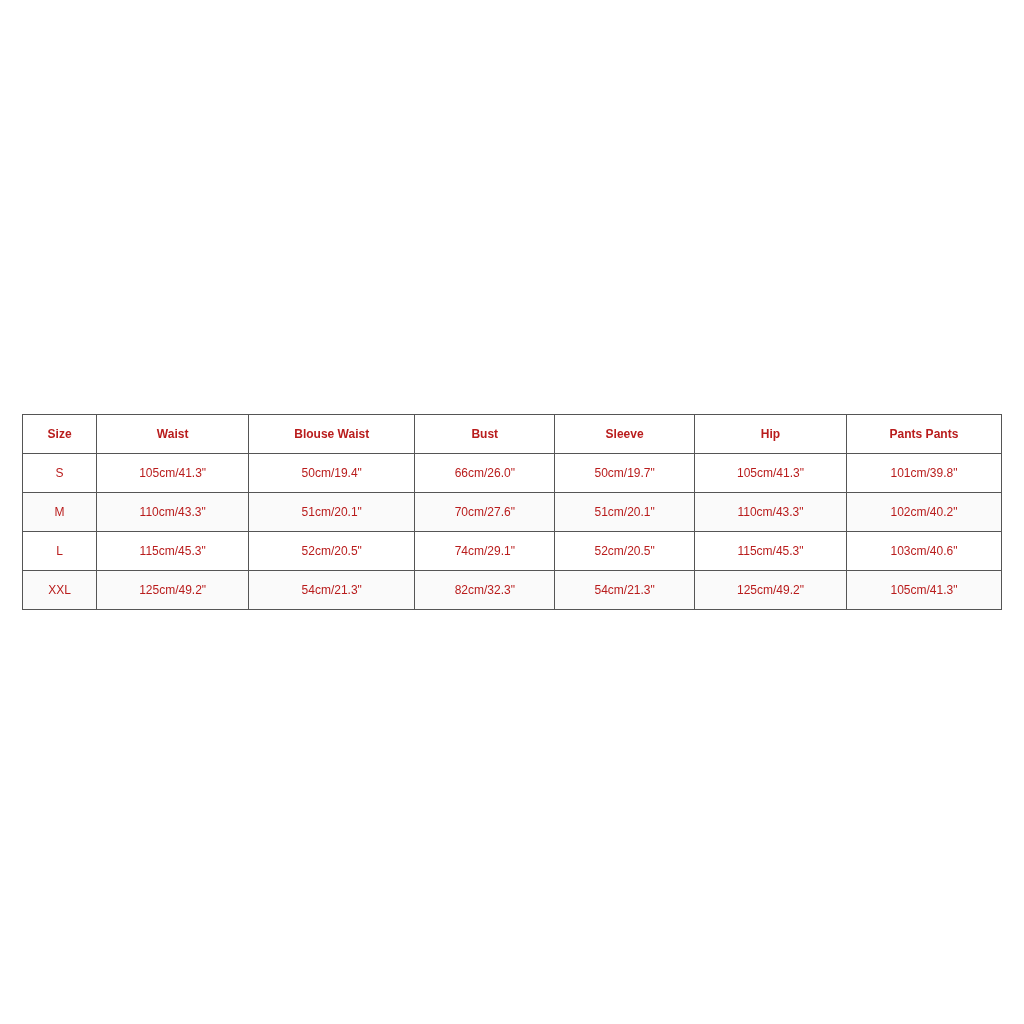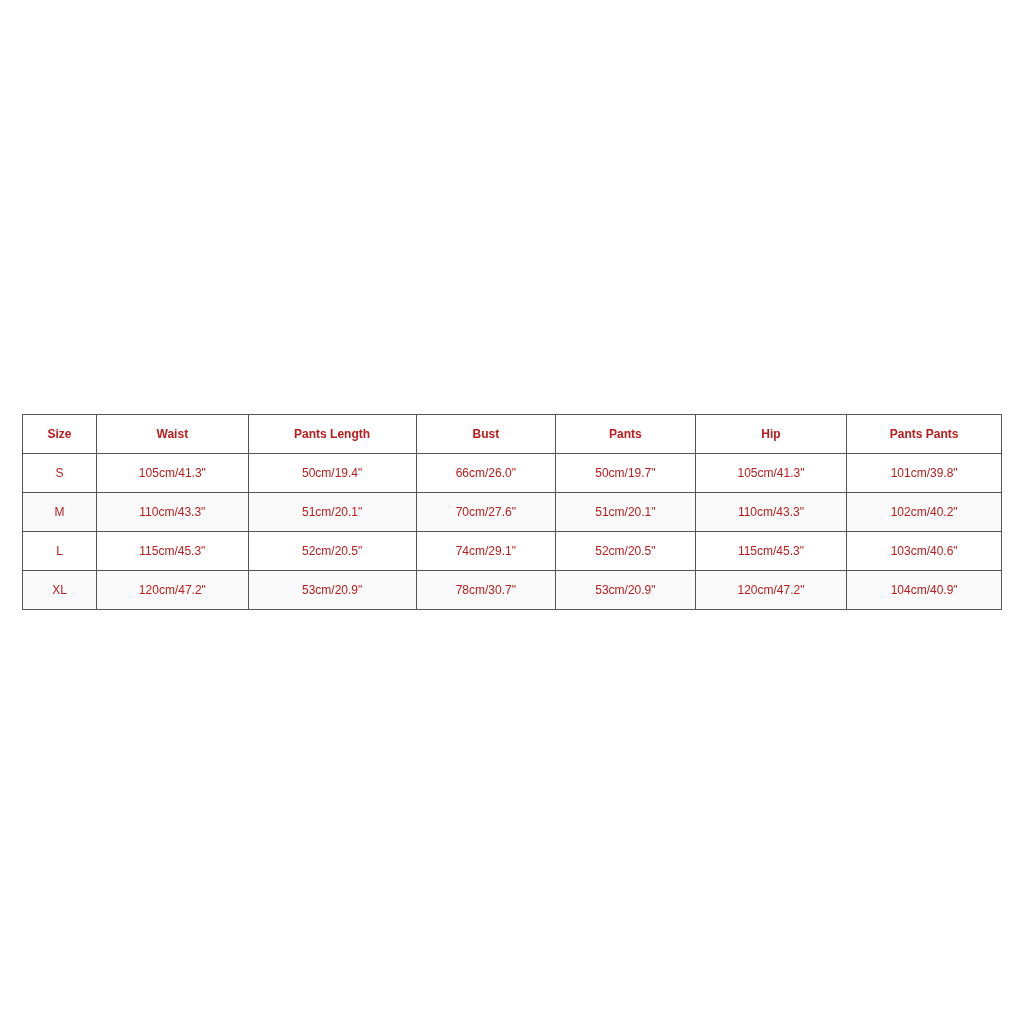--- a/index.html
+++ b/index.html
@@ -51,23 +51,23 @@
   </style>
 </head>
 <body>
 
 <div class="table-container">
   <table>
     <thead>
       <tr>
       <th>Size</th>
           <th>Waist</th>
-          <th>Pants Length</th>
+          <th>Blouse Waist</th>
           <th>Bust</th>
-          <th>Pants</th>
+          <th>Sleeve</th>
           <th>Hip</th>
           <th>Pants Pants</th>
         </tr>
     </thead>
     <tbody>
     <tr>
           <td>S</td>
           <td>105cm/41.3"</td>
           <td>50cm/19.4"</td>
           <td>66cm/26.0"</td>
@@ -87,23 +87,23 @@
         <tr>
           <td>L</td>
           <td>115cm/45.3"</td>
           <td>52cm/20.5"</td>
           <td>74cm/29.1"</td>
           <td>52cm/20.5"</td>
           <td>115cm/45.3"</td>
           <td>103cm/40.6"</td>
         </tr>
         <tr>
-          <td>XL</td>
-          <td>120cm/47.2"</td>
-          <td>53cm/20.9"</td>
-          <td>78cm/30.7"</td>
-          <td>53cm/20.9"</td>
-          <td>120cm/47.2"</td>
-          <td>104cm/40.9"</td>
+          <td>XXL</td>
+          <td>125cm/49.2"</td>
+          <td>54cm/21.3"</td>
+          <td>82cm/32.3"</td>
+          <td>54cm/21.3"</td>
+          <td>125cm/49.2"</td>
+          <td>105cm/41.3"</td>
         </tr>
       </tbody>
   </table>
 </div>
 
 </body></html>

